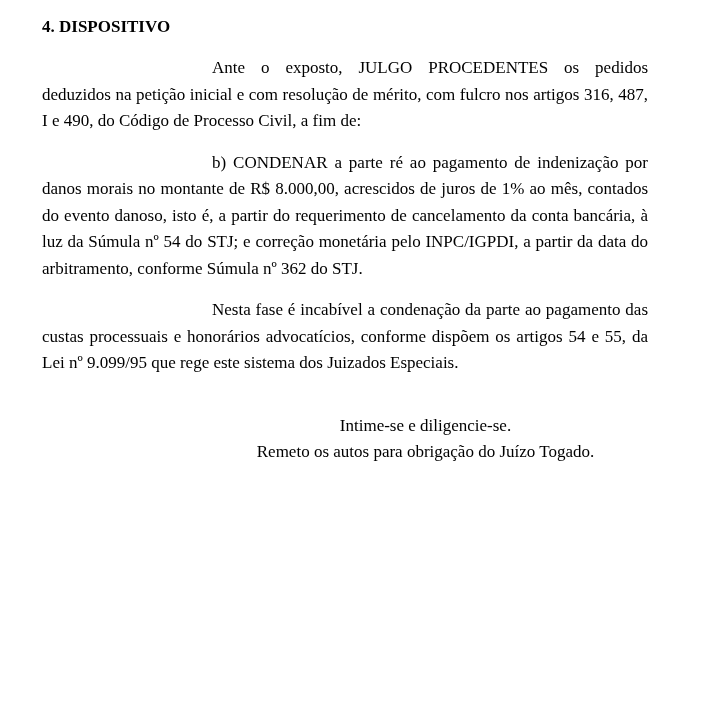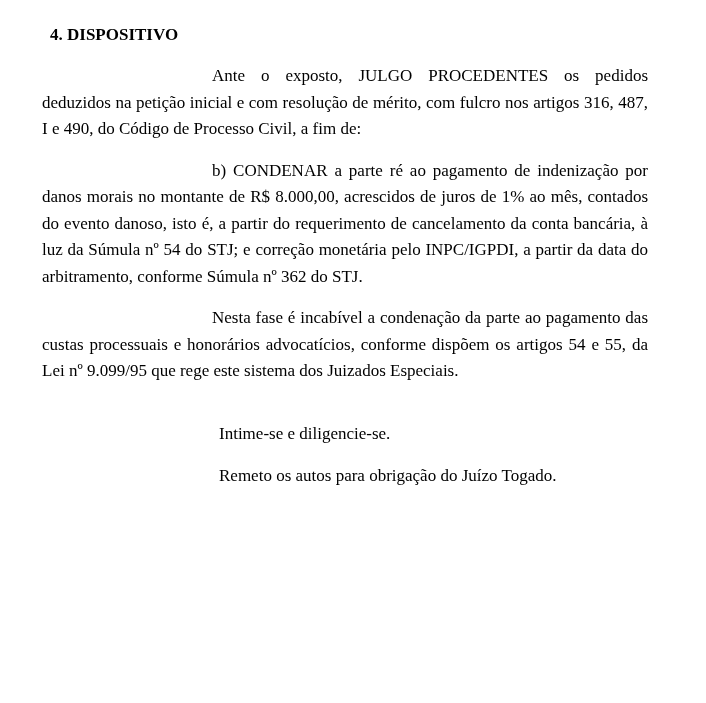--- a/index.html
+++ b/index.html
@@ -16,37 +16,37 @@
     font-family: "Liberation Serif", "DejaVu Serif", serif;
     font-size: 17px;
     line-height: 26.5px;
     box-sizing: border-box;
     padding: 13px 58px 0 42px;
     overflow: hidden;
   }
   .heading {
     font-weight: bold;
     font-size: 17px;
-    margin: 8px;
+    margin: 0;
     line-height: 27px;
   }
   p.para {
     margin: 15px 0 0 0;
     text-align: justify;
     text-indent: 170px;
   }
   p.para-first {
   }
   .closing-block {
     margin-top: 36px;
   }
   .closing-line {
-    margin: 16px;
+    margin: 0;
     padding-left: 161px;
-    text-align: left;
+    text-align: center;
   }
   .closing-line.spaced-above {
     margin-top: 27px;
   }
 </style>
 </head>
 <body>
 
 <div class="page">
 

